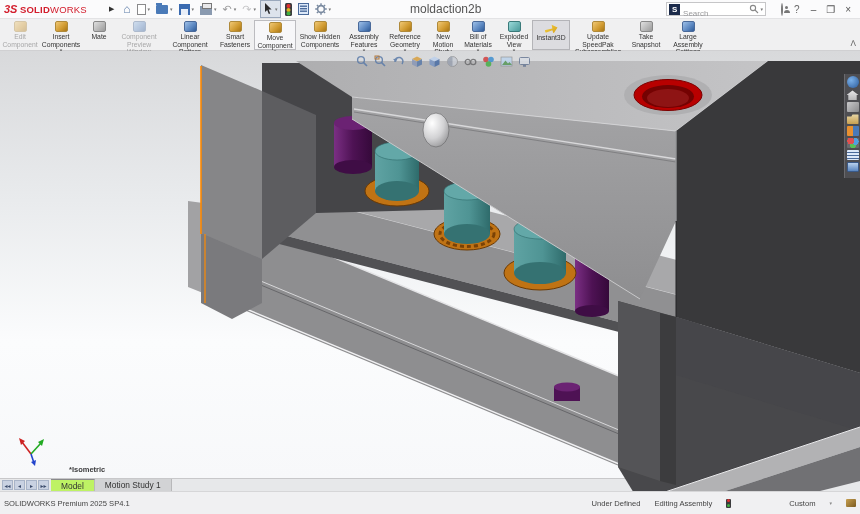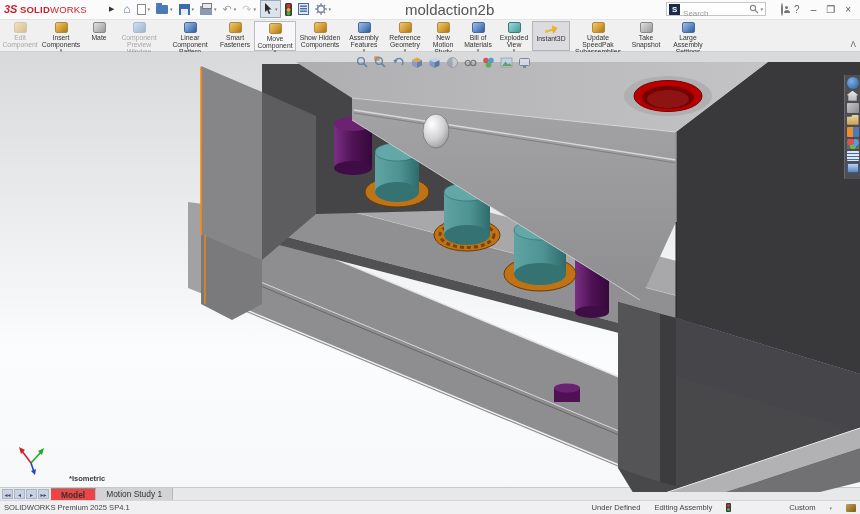--- a/index.html
+++ b/index.html
@@ -21,21 +21,21 @@
   .ic-home { font-size:12px; color:#5a7ba8; line-height:12px; }
   .ic-new { width:9px; height:11px; background:#fff; border:1px solid #8a8a8c; }
   .ic-open { width:12px; height:9px; background:#4a7ab8; border-radius:1px; position:relative; }
   .ic-open:before { content:""; position:absolute; top:-2px; left:0; width:6px; height:2px; background:#4a7ab8; }
   .ic-save { width:11px; height:11px; background:#3a6ab0; position:relative; }
   .ic-save:before { content:""; position:absolute; left:2px; top:5px; width:7px; height:6px; background:#e8eef8; }
   .ic-print { width:12px; height:9px; background:#8a9ab0; position:relative; margin-top:2px; }
   .ic-print:before { content:""; position:absolute; left:2px; top:-3px; width:8px; height:4px; background:#e8e8ea; border:1px solid #777; }
   .arrowglyph { font-size:11px; color:#9a9a9c; line-height:12px; }
   .sel-tool { background:#dde3ec; border:1px solid #9aa8bc; height:18px; padding:0 2px; }
-  .title-center { position:absolute; left:50%; transform:translateX(-28%); color:#555; font-size:15px; }
+  .title-center { position:absolute; left:50%; transform:translateX(-28%); color:#555; font-size:12px; }
   .search-wrap { margin-left:auto; display:flex; align-items:center; }
   .searchbox { width:100px; height:14px; border:1px solid #c6c6c8; background:#fff;
     display:flex; align-items:center; padding:0 2px; margin-right:10px; }
   .swbadge { width:11px; height:11px; background:#1b2a4a; color:#fff; font-size:8px; font-weight:bold;
     display:flex; align-items:center; justify-content:center; margin-right:3px; }
   .search-ph { color:#9a9a9c; font-size:8px; flex:1;margin-top:18px; }
   .winbtn { margin:0 5px; color:#555; font-size:10px; }
   .helpbtn { color:#666; font-size:10px; border:1px solid transparent; }
   .person { width:11px; height:11px; border:1px solid #777; border-radius:50%; position:relative; }
   .person:before { content:""; position:absolute; left:3px; top:2px; width:3px; height:3px; border-radius:50%; background:#777; }
@@ -79,24 +79,24 @@
   .triad { position:absolute; left:14px; bottom:12px; z-index:25; }
 
   .mainsvg { position:absolute; inset:0; }
 
   
   .bottomtabs { height:13px; background:#e7e8ea; border-top:1px solid #c8c8ca; display:flex; align-items:stretch; font-size:8.4px; }
   .navarrows { display:flex; gap:1px; padding:1px 2px; }
   .nav { width:11px; background:#c9d2e2; border:1px solid #a8b4c8; color:#3a4a6a; font-size:6px;
     display:flex; align-items:center; justify-content:center; }
   .btab { padding:1px 10px 0 10px; color:#333; background:#d2d3d5; border-right:1px solid #b8b8ba; }
-  .btab.active { background:#ef4444; font-weight:bold; border-top:1px solid #8a8a8c; }
-
-  
-  .statusbar { height:14px; background:#f0f0f2; border-top:1px solid #d6d6d8; display:flex;
+  .btab.active { background:#bef264; font-weight:normal; border-top:1px solid #8a8a8c; }
+
+  
+  .statusbar { height:23px; background:#f0f0f2; border-top:1px solid #d6d6d8; display:flex;
     align-items:center; font-size:7.6px; color:#444; padding:4px 4px; }
   .sb-right { margin-left:auto; display:flex; align-items:center; gap:14px; }
   .traffic { width:5px; height:9px; background:#3a3a3c; border-radius:1px; display:flex; flex-direction:column;
     align-items:center; justify-content:space-around; }
   .traffic i { width:3px; height:3px; border-radius:50%; display:block; }
   .sb-caret { font-size:5px; color:#888; }
   .sb-tag { width:10px; height:8px; background:linear-gradient(135deg,#c8a050,#7a5a20); border-radius:1px; }
 </style>
 </head>
 <body>

